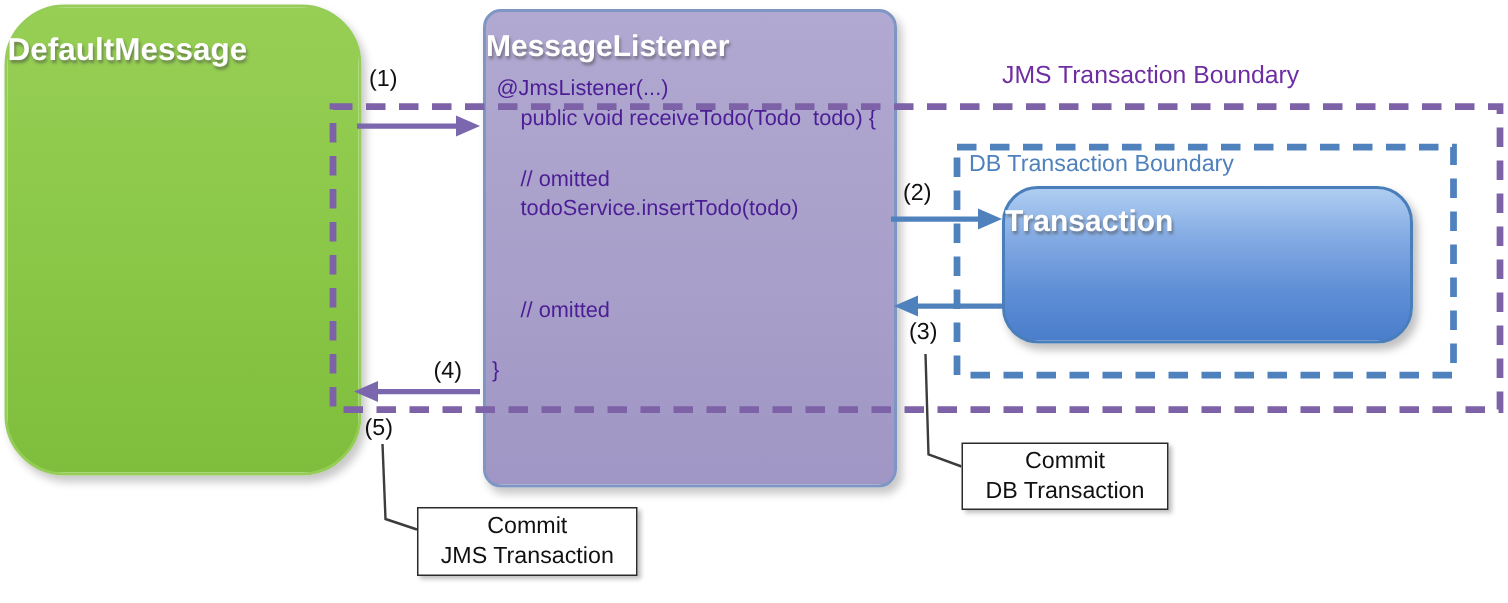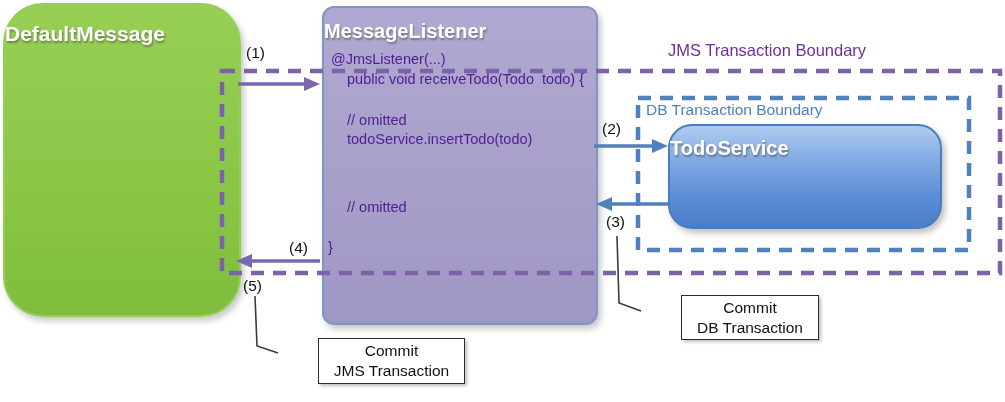--- a/index.html
+++ b/index.html
@@ -50,21 +50,20 @@
   }
   
   .step-label{font-size:15.5px;color:#111;z-index:6;}
   
   .callout-box{
     background:#ffffff;border:1.5px solid #2b2b2b;
     box-shadow:2px 2px 3px rgba(0,0,0,0.25);
     text-align:center;font-size:15.5px;color:#111;line-height:20px;
     display:flex;flex-direction:column;justify-content:center;
     z-index:6;
-    margin-left:40px;
   }
   #commit-jms-box{left:278px;top:338px;width:145px;height:44px;}
   #commit-db-box{left:641px;top:295px;width:136px;height:43px;}
   
   #overlay{position:absolute;left:0;top:0;z-index:5;pointer-events:none;}
 </style>
 </head>
 <body>
 
 <div id="canvas">
@@ -79,21 +78,21 @@
     <div class="shape-title">MessageListener</div>
   </div>
   <div class="abs code" style="left:331px;top:51px;">@JmsListener(...)</div>
   <div class="abs code" style="left:331px;top:71px;margin-left:16px;">public void receiveTodo(Todo  todo) {</div>
   <div class="abs code" style="left:347px;top:112px;">// omitted</div>
   <div class="abs code" style="left:347px;top:131px;text-align:center;">todoService.insertTodo(todo)</div>
   <div class="abs code" style="left:347px;top:199px;">// omitted</div>
   <div class="abs code" style="left:328px;top:239px;">}</div>
 
   <div class="abs" id="todoservice-box">
-    <div class="shape-title">TodoService</div>
+    <div class="shape-title">Transaction</div>
   </div>
 
   <div class="abs" id="jms-boundary-label">JMS Transaction Boundary</div>
   <div class="abs" id="db-boundary-label">DB Transaction Boundary</div>
 
   <div class="abs step-label" style="left:246px;top:44px;">(1)</div>
   <div class="abs step-label" style="left:602px;top:120px;">(2)</div>
   <div class="abs step-label" style="left:606px;top:213px;">(3)</div>
   <div class="abs step-label" style="left:289px;top:239px;">(4)</div>
   <div class="abs step-label" style="left:243px;top:277px;">(5)</div>

